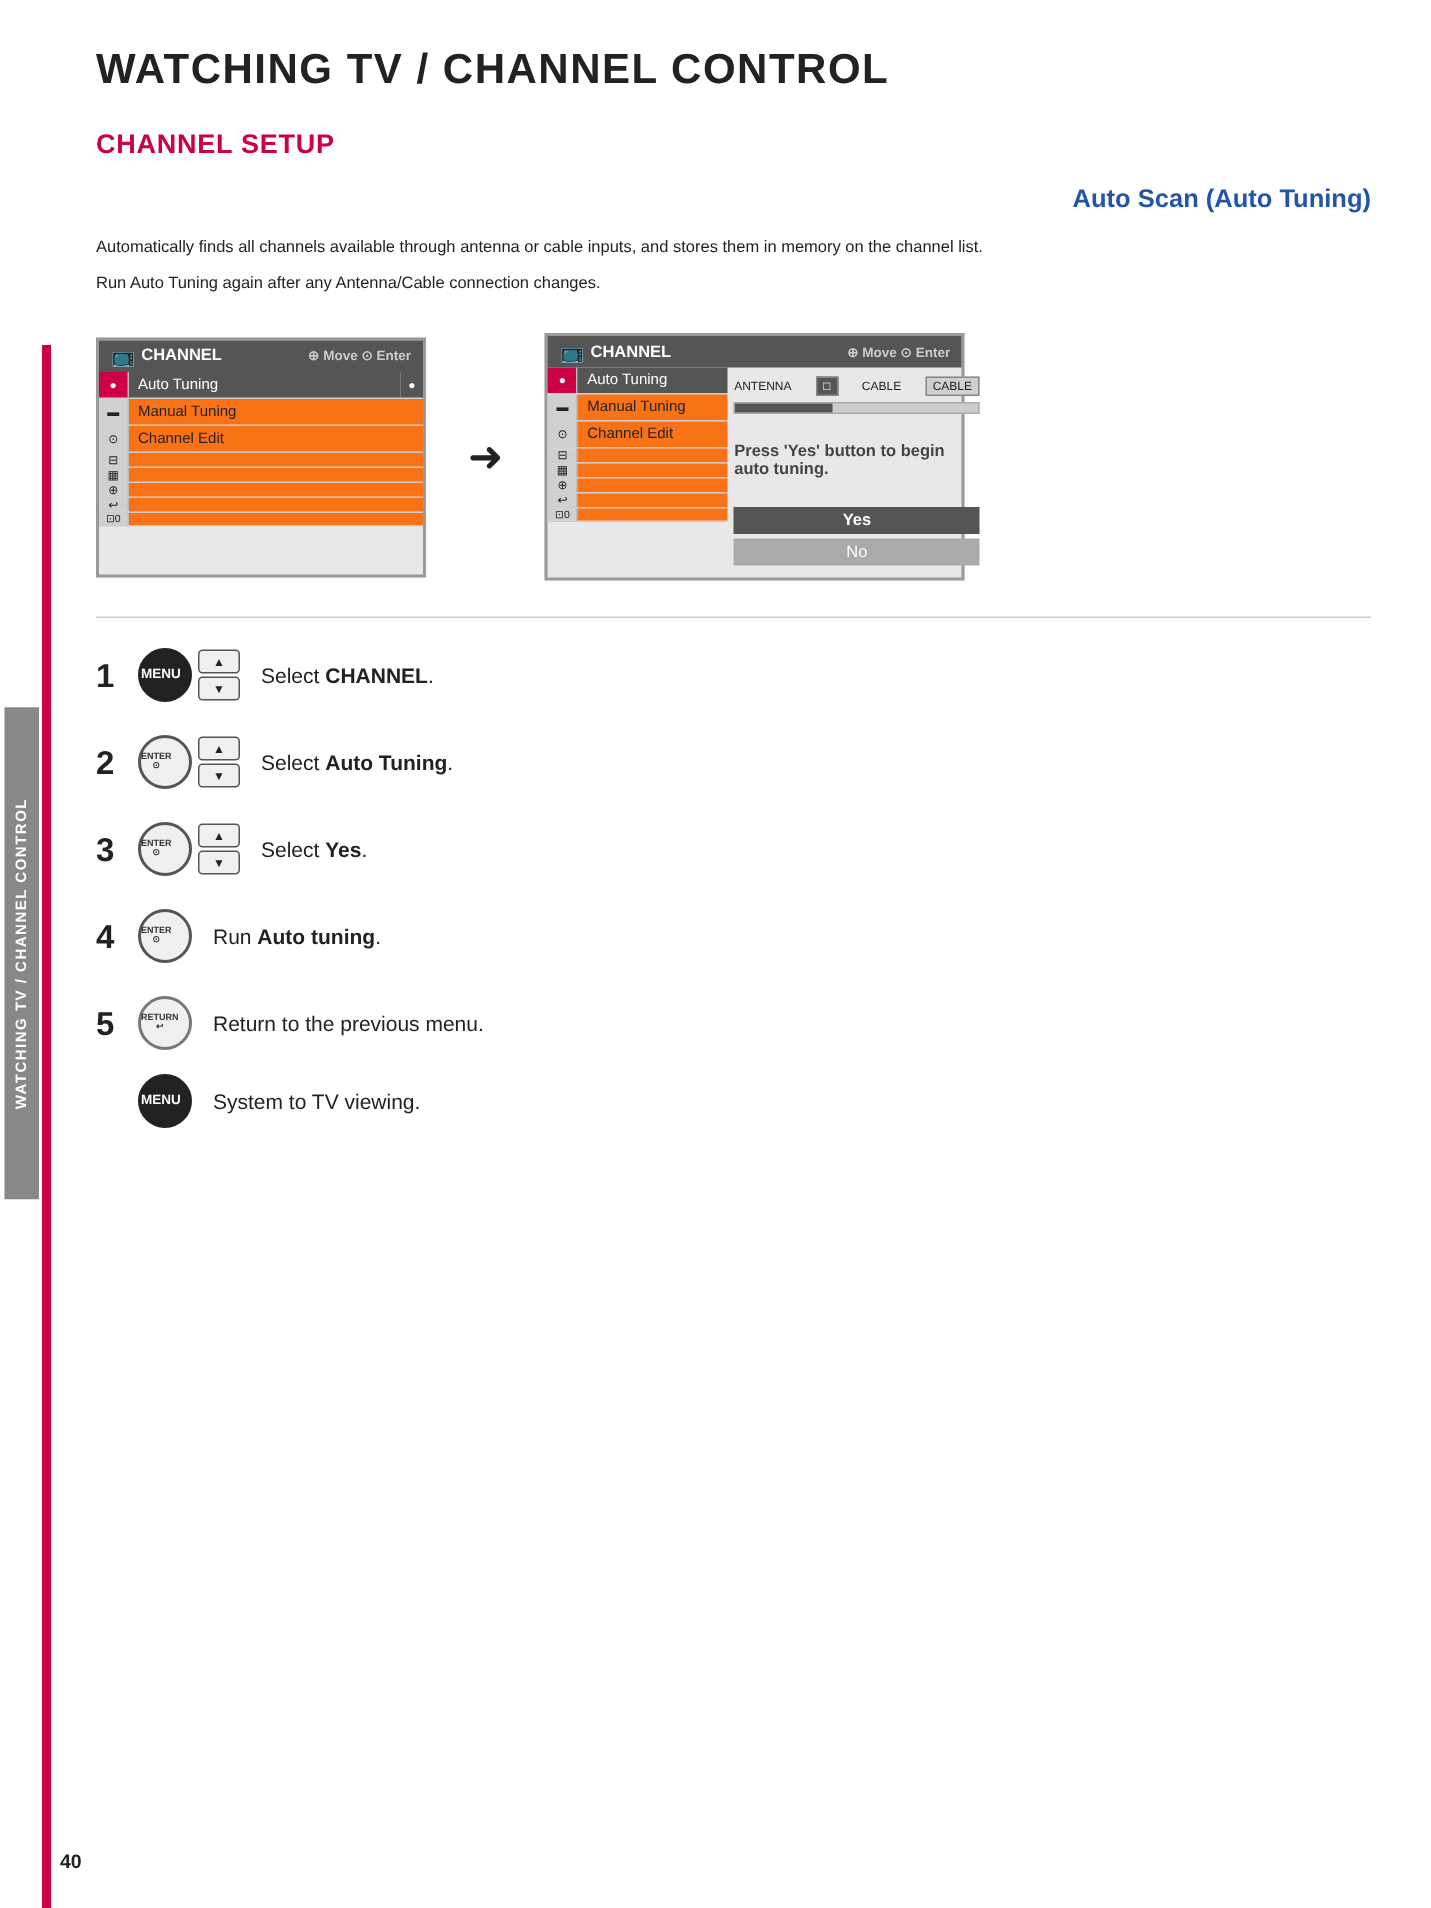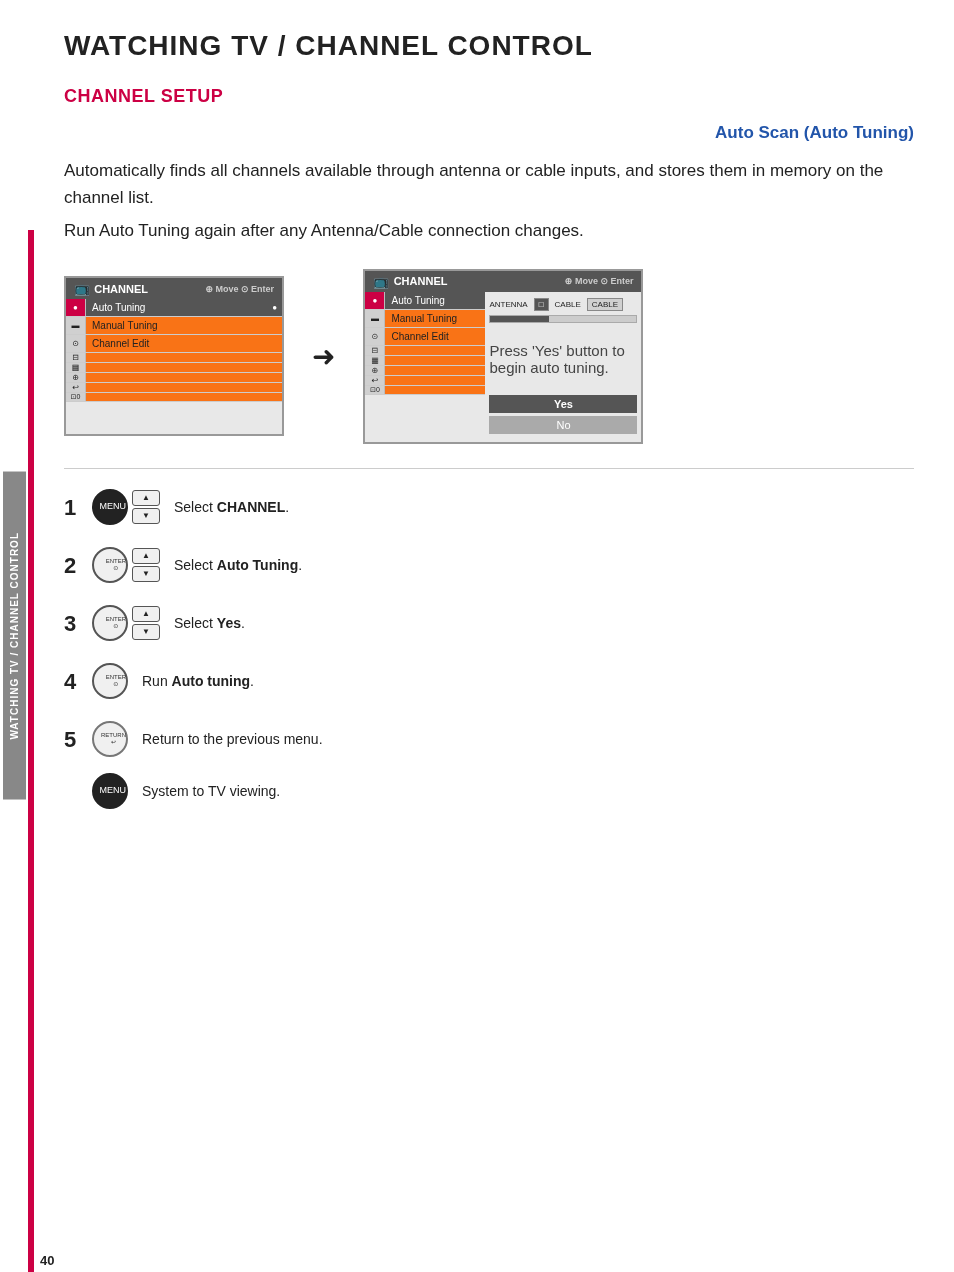--- a/index.html
+++ b/index.html
@@ -70,21 +70,21 @@
 
     .subsection-title {
       font-size: 17px;
       font-weight: bold;
       color: #2255aa;
       margin-bottom: 14px;
       text-align: right;
     }
 
     .description {
-      font-size: 17px;
+      font-size: 11px;
       color: #222;
       line-height: 1.6;
       margin-bottom: 6px;
       max-width: 820px;
     }
 
     
     .screenshots-row {
       display: flex;
       align-items: center;
@@ -145,21 +145,21 @@
       background: #f97316;
     }
 
     .tv-menu-row .text-side.active {
       background: #555;
       color: #fff;
     }
 
     .antenna-row {
       display: flex;
-      gap: 6px;
+      gap: 16px;
       margin-bottom: 4px;
       align-items: center;
       font-size: 9px;
     }
 
     .ant-btn {
       border: 1px solid #888;
       padding: 1px 4px;
       font-size: 8px;
       background: #d0d0d0;
@@ -197,23 +197,24 @@
     .no-btn {
       background: #aaa;
       color: #fff;
       text-align: center;
       padding: 3px 0;
       font-size: 11px;
       margin: 2px 0;
     }
 
     .press-text {
-      font-size: 15px;
+      font-size: 11px;
       color: #444;
       margin: 19px 0;
+      font-weight: bold;
     }
 
     
     .arrow-right {
       font-size: 28px;
       color: #222;
       margin: 0 8px;
     }
 
     
@@ -258,23 +259,23 @@
       gap: 4px;
     }
 
     .btn-circle {
       width: 36px;
       height: 36px;
       border-radius: 50%;
       border: 2px solid #555;
       display: flex;
       align-items: center;
-      justify-content: flex-end;
+      justify-content: flex-start;
       font-size: 8px;
-      font-weight: normal;
+      font-weight: bold;
       color: #333;
       background: #f0f0f0;
       flex-shrink: 0;
       text-align: center;
       line-height: 1.1;
     }
 
     .btn-circle.menu-btn {
       background: #222;
       color: #fff;
@@ -334,21 +335,21 @@
     }
 
     .note-bullet {
       margin-right: 4px;
       font-size: 12px;
     }
 
     
     .page-number {
       position: absolute;
-      bottom: 4px;
+      bottom: 24px;
       left: 40px;
       font-size: 13px;
       font-weight: bold;
       color: #222;
     }
   </style>
 </head>
 <body>
 
 <div class="red-bar"></div>

